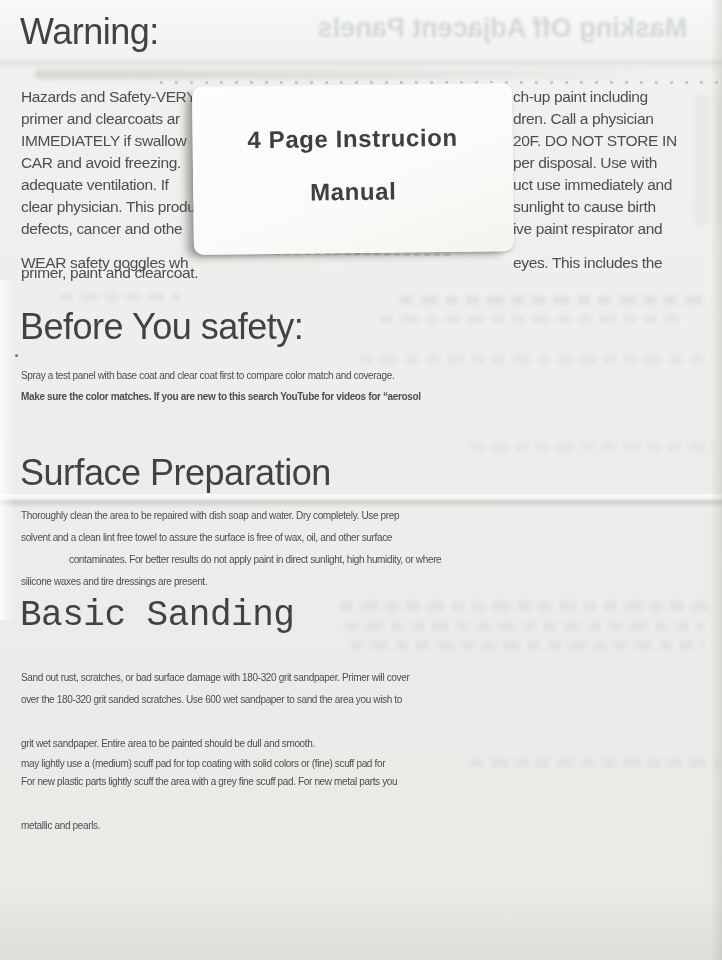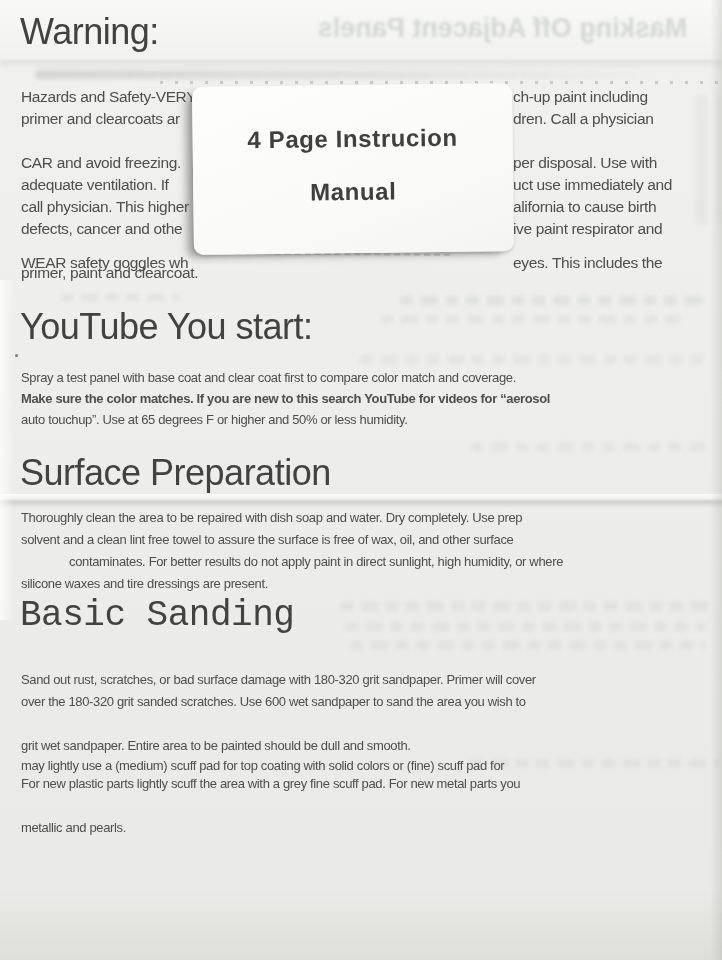--- a/index.html
+++ b/index.html
@@ -28,21 +28,21 @@
     background:linear-gradient(to top,rgba(170,170,163,.18),rgba(0,0,0,0));}
   
   .bleed-title{position:absolute;left:290px;top:13px;width:425px;text-align:center;
     font-size:27px;font-weight:bold;color:#a9b6af;opacity:.45;
     transform:scaleX(-1);filter:blur(1.4px);white-space:nowrap;}
   .stripe{position:absolute;border-radius:4px;filter:blur(2.2px);
     background:repeating-linear-gradient(90deg,#7d8d85 0 13px,transparent 13px 21px,#7d8d85 21px 38px,transparent 38px 46px,#7d8d85 46px 58px,transparent 58px 66px);}
   
   .h1{position:absolute;left:20px;font-size:36px;font-weight:400;letter-spacing:-.5px;
     color:#424242;white-space:nowrap;}
-  .bodyline{position:absolute;left:21px;font-size:13px;letter-spacing:-.35px;
+  .bodyline{position:absolute;left:21px;font-size:10px;letter-spacing:-.35px;
     color:#4e4e4e;white-space:nowrap;}
   .wline{position:absolute;left:21px;width:690px;height:22px;font-size:15.5px;
     letter-spacing:-.35px;color:#4e4e4e;white-space:nowrap;}
   .wline .rfrag{position:absolute;left:492px;top:0;white-space:nowrap;}
   .stray-dot{position:absolute;left:15px;top:354px;width:3px;height:3px;border-radius:50%;
     background:#5a5a5a;opacity:.8;}
   
   .sticker{position:absolute;left:193px;top:85px;width:320px;height:168px;
     background:linear-gradient(160deg,#fdfdfc 0%,#fafaf8 60%,#f4f4f1 100%);
     border-radius:10px;transform:rotate(-.7deg);
@@ -73,38 +73,38 @@
   <div class="stripe" style="left:345px;top:622px;width:360px;height:9px;opacity:.08;"></div>
   <div class="stripe" style="left:350px;top:641px;width:355px;height:9px;opacity:.08;"></div>
   <div class="stripe" style="left:470px;top:759px;width:250px;height:8px;opacity:.09;"></div>
 
   <div class="h1" style="top:11px;">Warning:</div>
 
   <div class="perforation"></div>
 
   <div class="wline" style="top:88px;"><span>Hazards and Safety-VERY</span><span class="rfrag">ch-up paint including</span></div>
   <div class="wline" style="top:110px;"><span>primer and clearcoats ar</span><span class="rfrag">dren. Call a physician</span></div>
+  <div class="wline" style="top:132px;"><span>IMMEDIATELY if swallow</span><span class="rfrag">20F. DO NOT STORE IN</span></div>
   <div class="wline" style="top:154px;"><span>CAR and avoid freezing.</span><span class="rfrag">per disposal. Use with</span></div>
   <div class="wline" style="top:176px;"><span>adequate ventilation. If</span><span class="rfrag">uct use immediately and</span></div>
-  <div class="wline" style="top:198px;"><span>call physician. This higher</span><span class="rfrag">alifornia to cause birth</span></div>
+  <div class="wline" style="top:198px;"><span>clear physician. This produ</span><span class="rfrag">sunlight to cause birth</span></div>
   <div class="wline" style="top:220px;"><span>defects, cancer and othe</span><span class="rfrag">ive paint respirator and</span></div>
   <div class="wline" style="top:254px;"><span>WEAR safety goggles wh</span><span class="rfrag">eyes. This includes the</span></div>
   <div class="wline" style="top:264px;"><span>primer, paint and clearcoat.</span></div>
 
   <div class="sticker">
     <div class="sticker-line" style="top:40px;">4 Page Instrucion</div>
     <div class="sticker-line" style="top:93px;">Manual</div>
   </div>
   <div class="sticker-dashes"></div>
 
-  <div class="h1" style="top:306px;">YouTube You start:</div>
+  <div class="h1" style="top:306px;">Before You safety:</div>
   <div class="stray-dot"></div>
   <div class="bodyline" style="top:370px;">Spray a test panel with base coat and clear coat first to compare color match and coverage.</div>
   <div class="bodyline" style="top:391px;font-weight:bold;">Make sure the color matches.  If you are new to this search YouTube for videos for “aerosol</div>
-  <div class="bodyline" style="top:412px;">auto touchup”.  Use at 65 degrees F or higher and 50% or less humidity.</div>
 
   <div class="h1" style="top:452px;">Surface Preparation</div>
   <div class="mid-seam"></div>
   <div class="bodyline" style="top:510px;">Thoroughly clean the area to be repaired with dish soap and water.  Dry completely. Use prep</div>
   <div class="bodyline" style="top:532px;">solvent and a clean lint free towel to assure the surface is free of wax, oil, and other surface</div>
   <div class="bodyline" style="top:554px;margin-left:48px;">contaminates. For better results do not apply paint in direct sunlight, high humidity, or where</div>
   <div class="bodyline" style="top:576px;">silicone waxes and tire dressings are present.</div>
 
   <div class="h1" style="top:595px;font-family:Liberation Mono, monospace;">Basic Sanding</div>
   <div class="bodyline" style="top:672px;">Sand out rust, scratches, or bad surface damage with 180-320 grit sandpaper. Primer will cover</div>

